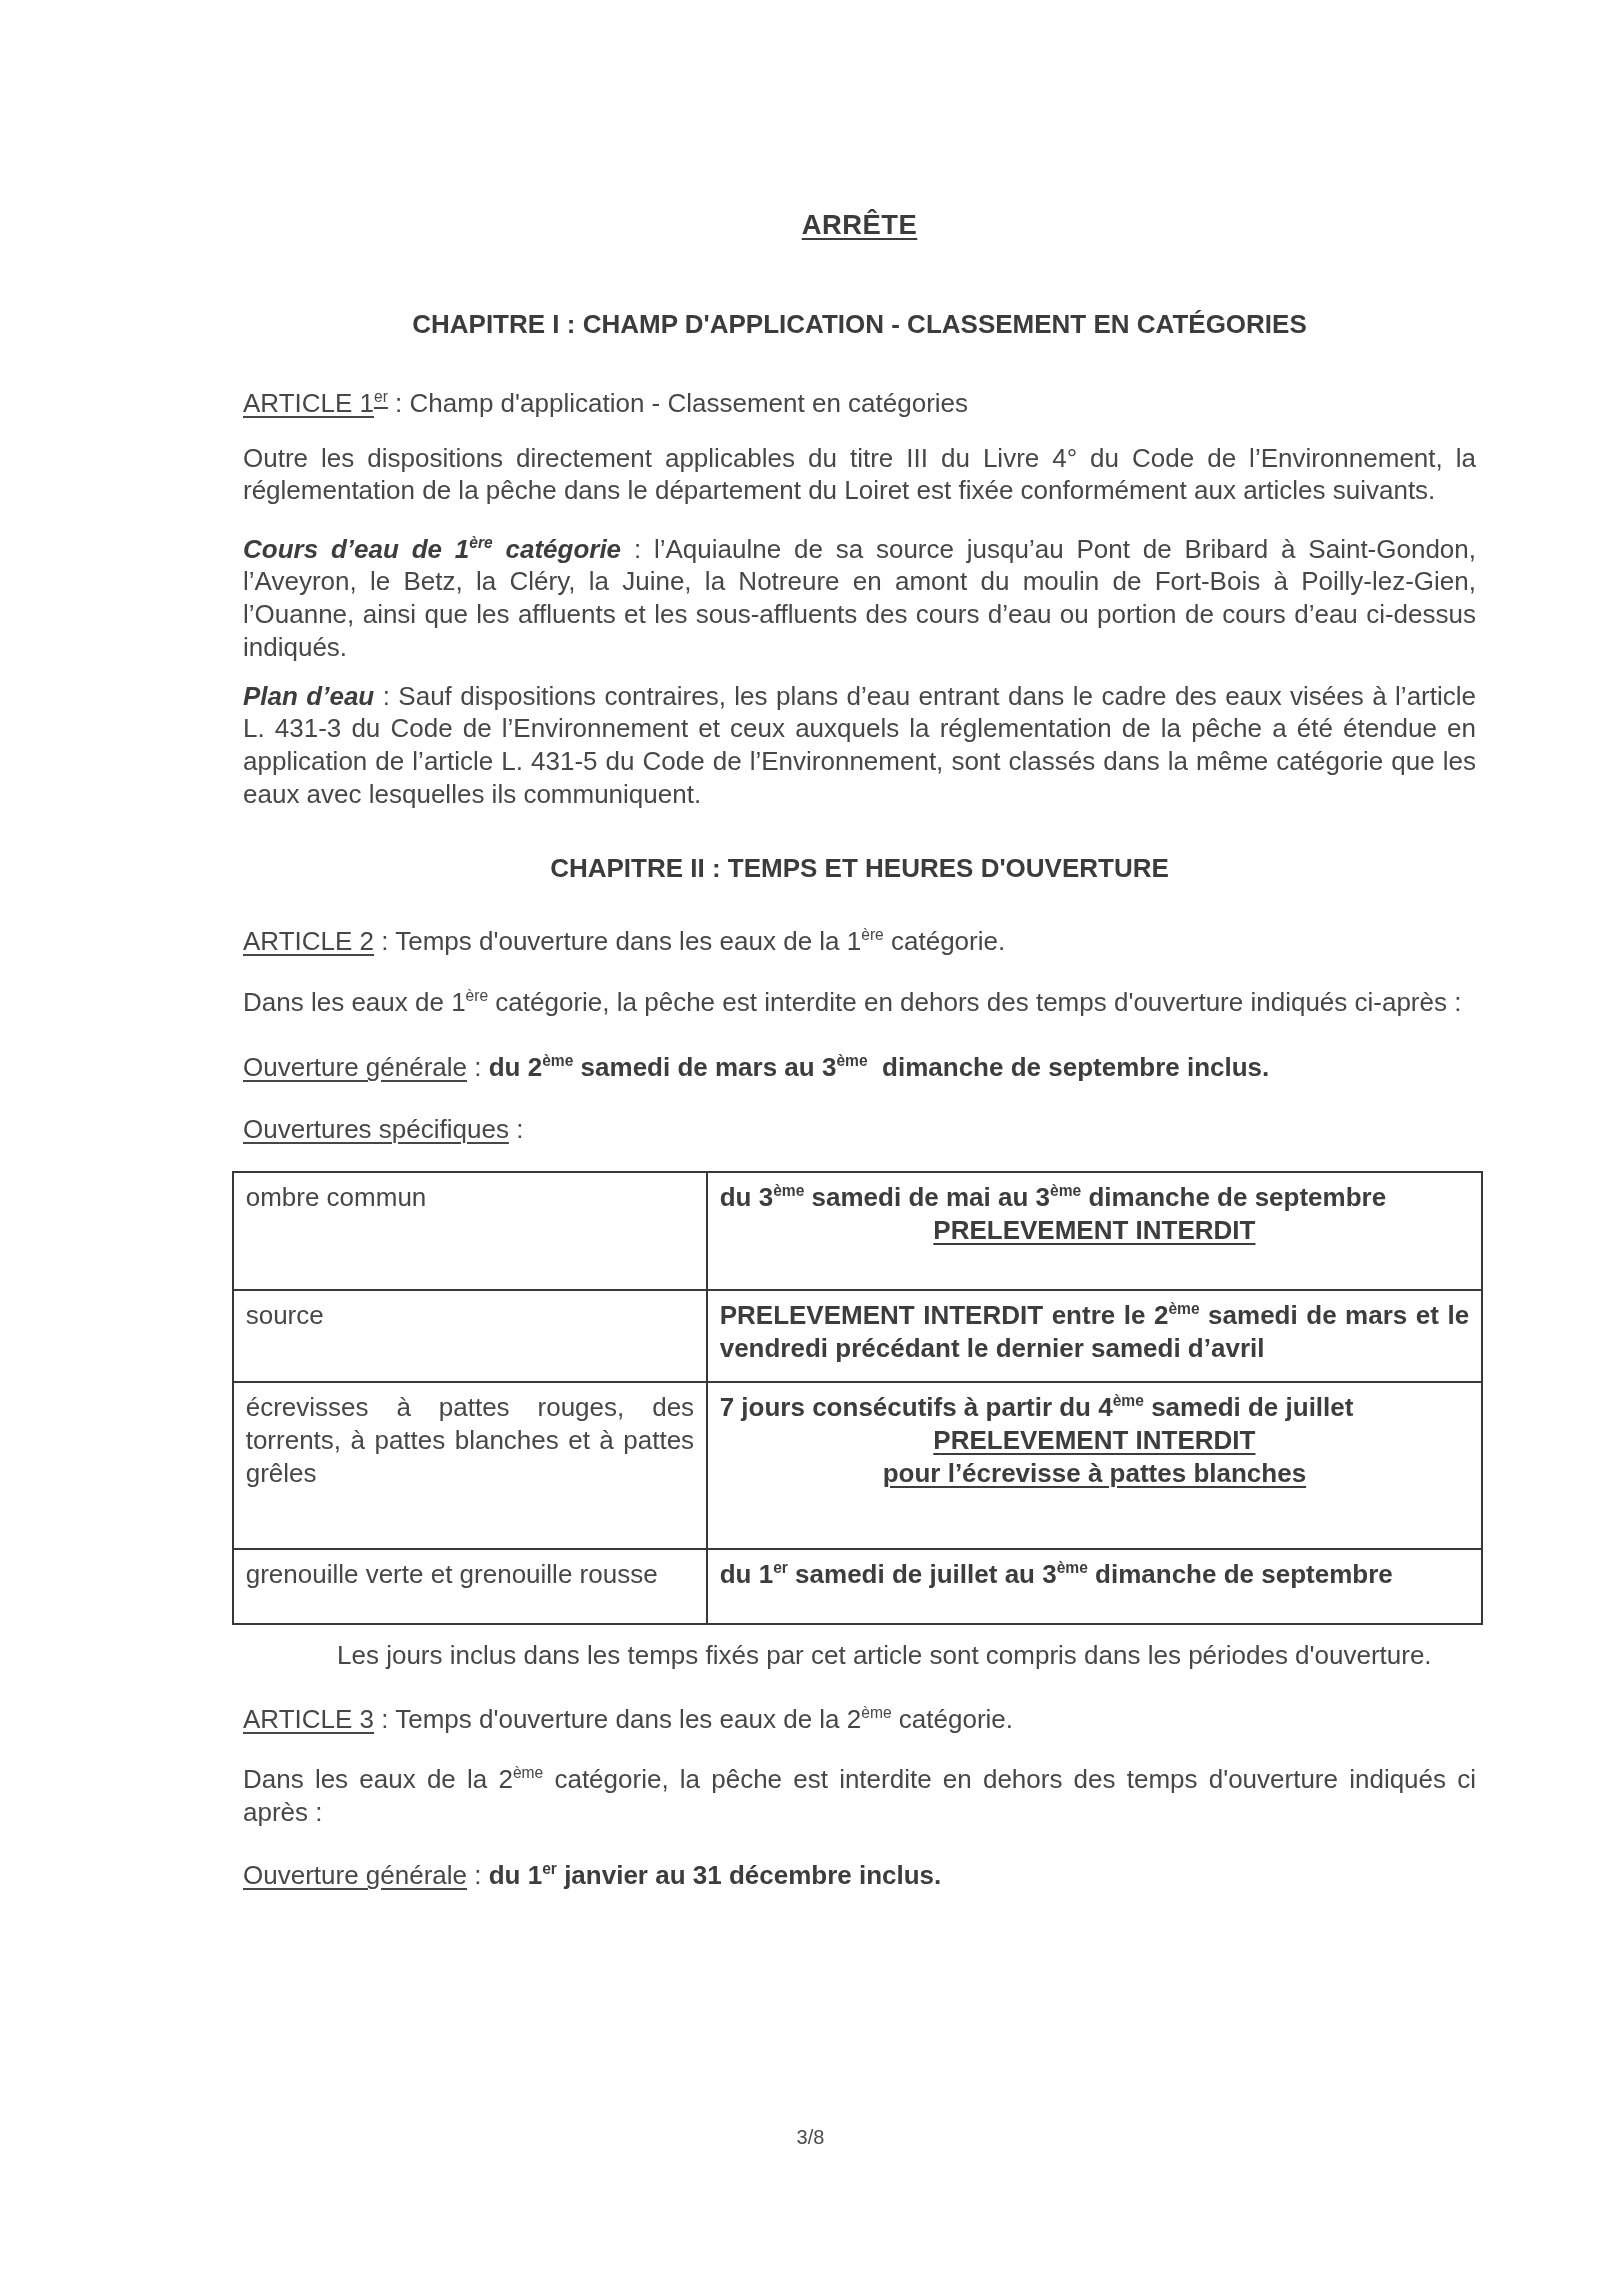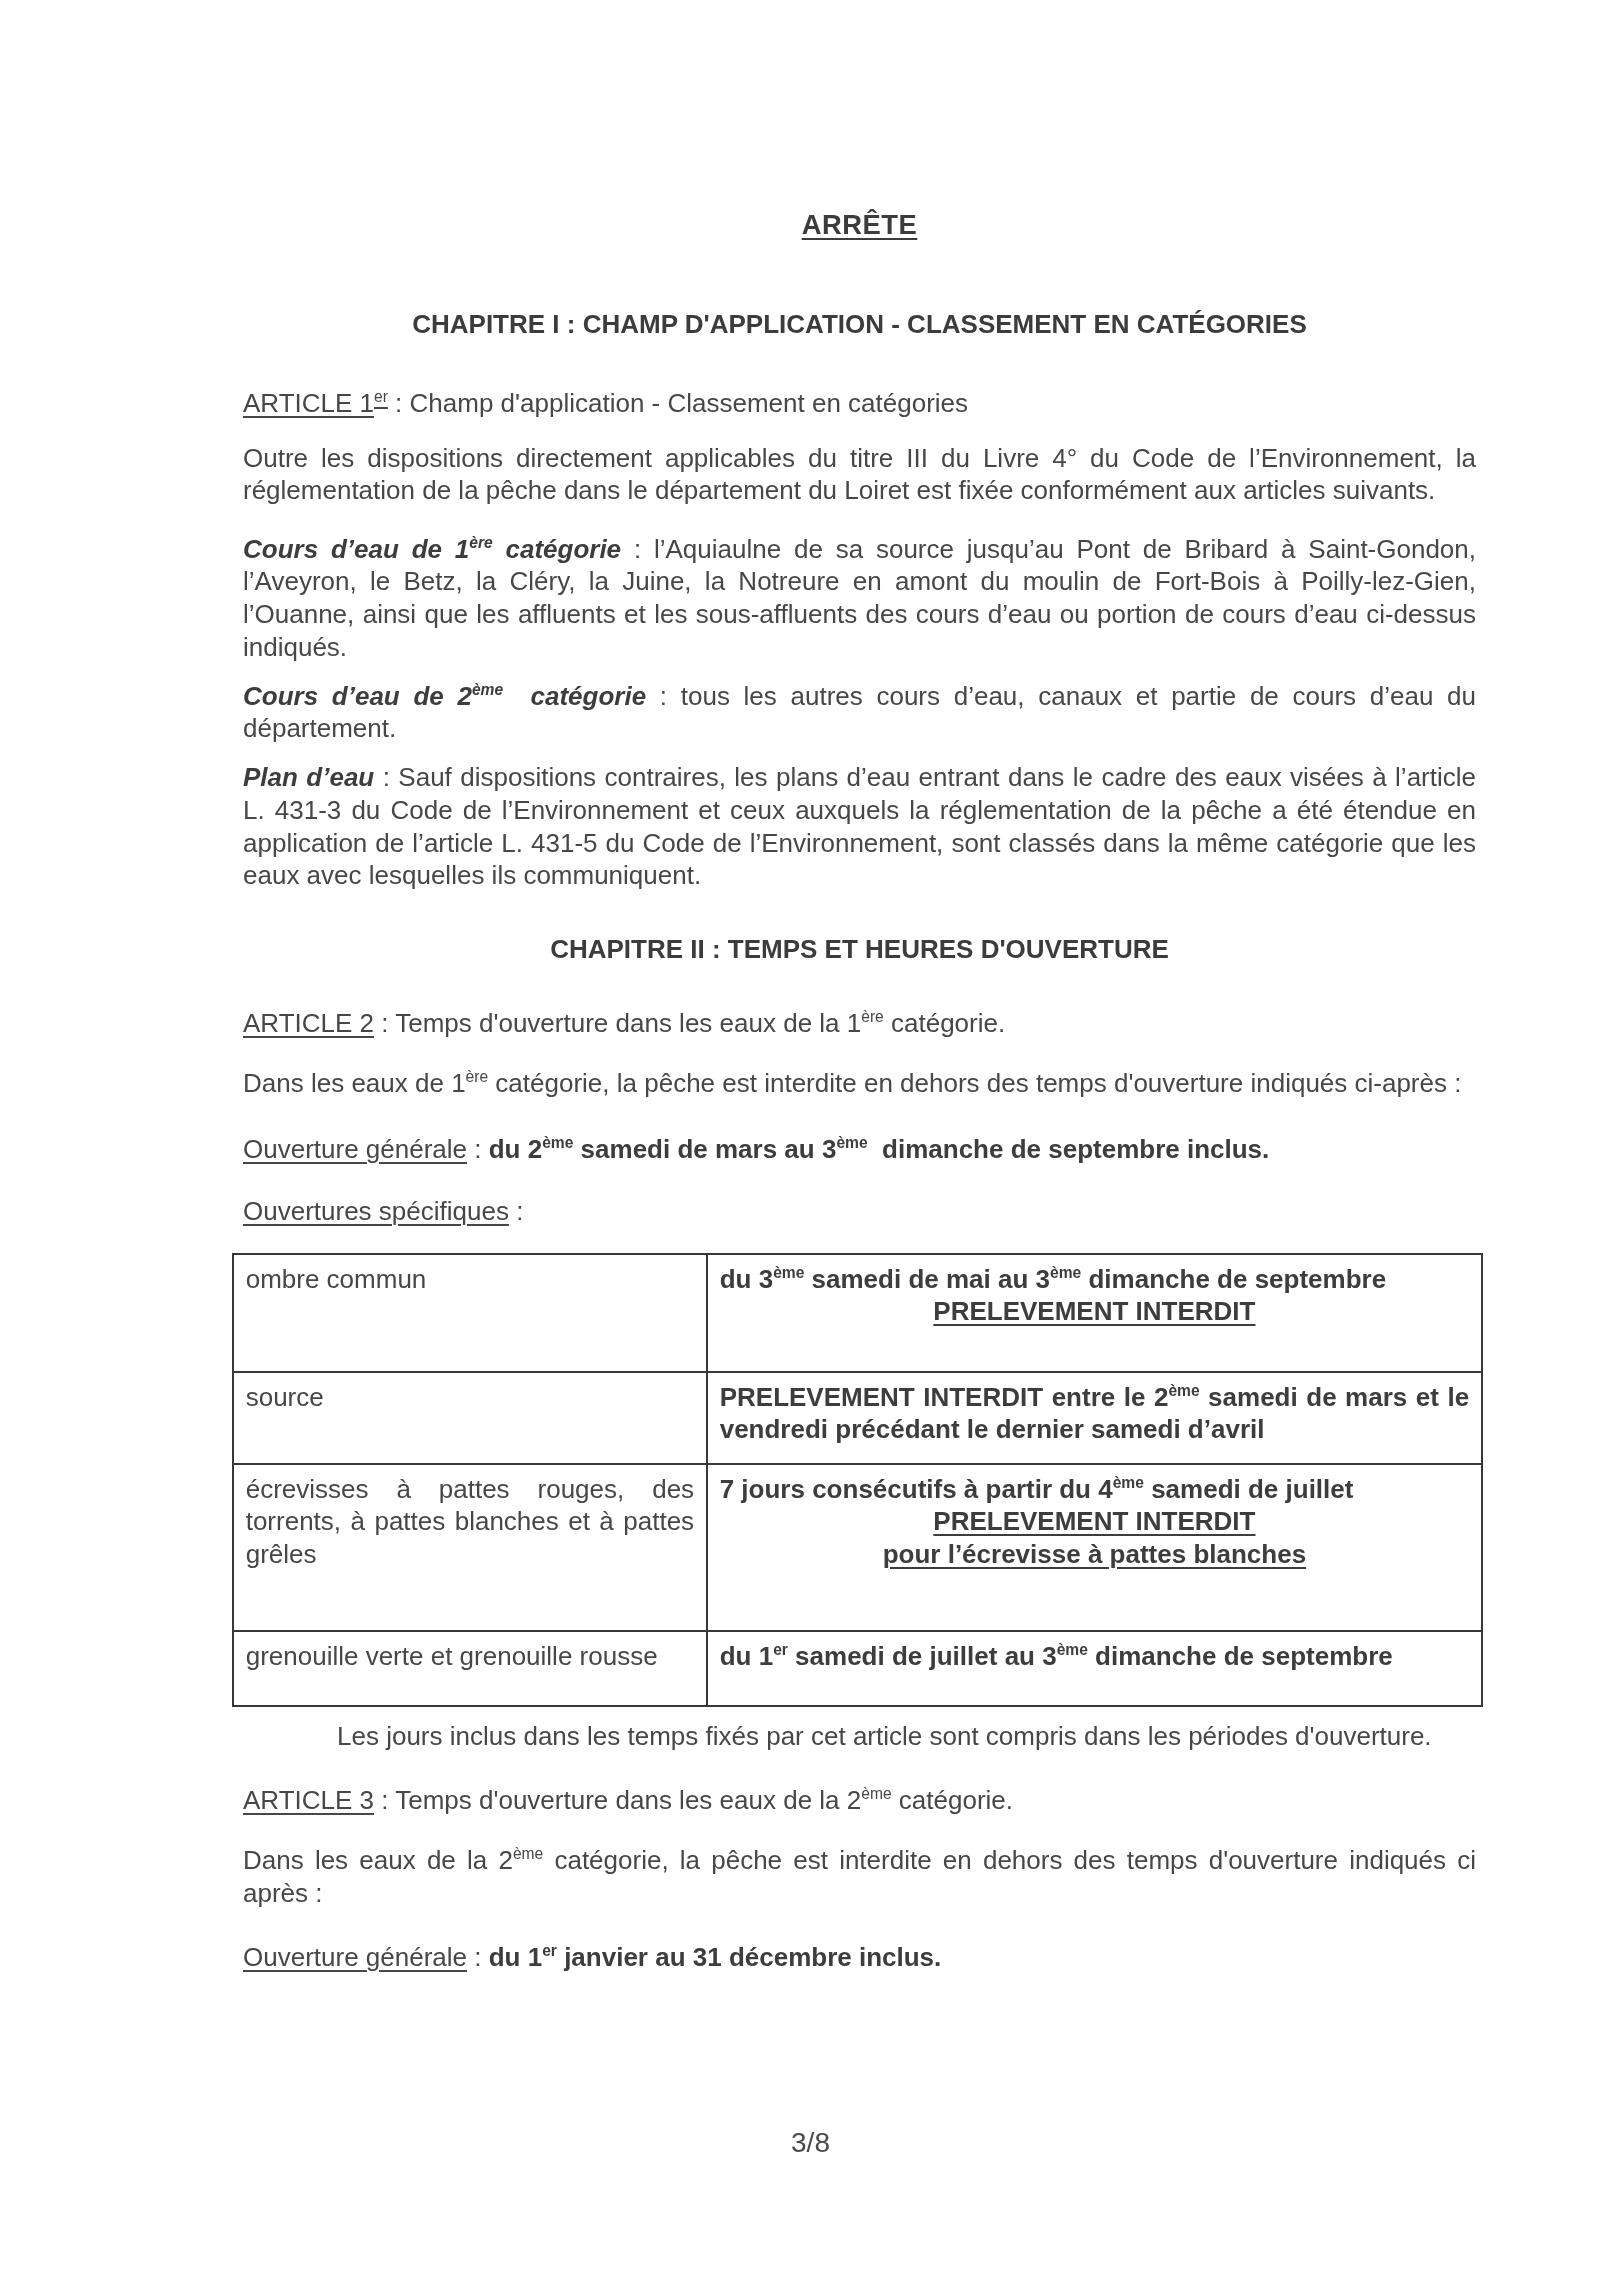--- a/index.html
+++ b/index.html
@@ -40,21 +40,21 @@
     border: 2px solid #383838;
     vertical-align: top;
     padding: 7.8px 11.8px 7.8px 11.8px;
   }
   table.openings td.c1 { width: 474px; }
 
   .pagenum {
     position: absolute;
     top: 2125px; left: 0; width: 100%;
     text-align: center;
-    font-size: 28px;
+    font-size: 20px;
     color: #4a4a4a;
   }
 </style>
 </head>
 <body>
 
 <div class="content">
 
   <div class="title-row">
     <span class="u">ARRÊTE</span>
@@ -62,21 +62,20 @@
 
   <div class="chap" style="margin-top:65px">CHAPITRE I : CHAMP D'APPLICATION - CLASSEMENT EN CATÉGORIES</div>
 
   <p style="margin-top:47px"><span class="u">ARTICLE 1</span><sup class="u">er</sup><span> : Champ d'application - Classement en catégories</span></p>
 
   <p class="j" style="margin-top:21.6px"><span>Outre les dispositions directement applicables du titre III du Livre 4° du Code de l’Environnement, la réglementation de la pêche dans le département du Loiret est fixée conformément aux articles suivants.</span></p>
 
 
   <p class="j" style="margin-top:25.5px"><span class="b i">Cours d’eau de 1</span><sup class="b i">ère</sup><span class="b i"> catégorie</span><span> : l’Aquiaulne de sa source jusqu’au Pont de Bribard à Saint-Gondon, l’Aveyron, le Betz, la Cléry, la Juine, la Notreure en amont du moulin de Fort-Bois à Poilly-lez-Gien, l’Ouanne, ainsi que les affluents et les sous-affluents des cours d’eau ou portion de cours d’eau ci-dessus indiqués.</span></p>
 
-  <p class="j" style="margin-top:15.7px"><span class="b i">Cours d’eau de 2</span><sup class="b i">ème</sup><span class="b i">&nbsp; catégorie</span><span> : tous les autres cours d’eau, canaux et partie de cours d’eau du département.</span></p>
 
   <p class="j" style="margin-top:11.8px"><span class="b i">Plan d’eau</span><span> : Sauf dispositions contraires, les plans d’eau entrant dans le cadre des eaux visées à l’article L. 431-3 du Code de l’Environnement et ceux auxquels la réglementation de la pêche a été étendue en application de l’article L. 431-5 du Code de l’Environnement, sont classés dans la même catégorie que les eaux avec lesquelles ils communiquent.</span></p>
 
   <div class="chap" style="margin-top:41px">CHAPITRE II : TEMPS ET HEURES D'OUVERTURE</div>
 
   <p style="margin-top:41px"><span class="u">ARTICLE 2</span><span> : Temps d'ouverture dans les eaux de la 1</span><sup>ère</sup><span> catégorie.</span></p>
 
   <p class="j" style="margin-top:27.4px"><span>Dans les eaux de 1</span><sup>ère</sup><span> catégorie, la pêche est interdite en dehors des temps d'ouverture indiqués ci-après :</span></p>
 
   <p style="margin-top:33px"><span class="u">Ouverture générale</span><span> : </span><span class="b">du 2</span><sup class="b">ème</sup><span class="b"> samedi de mars au 3</span><sup class="b">ème</sup><span class="b">&nbsp; dimanche de septembre inclus.</span></p>

